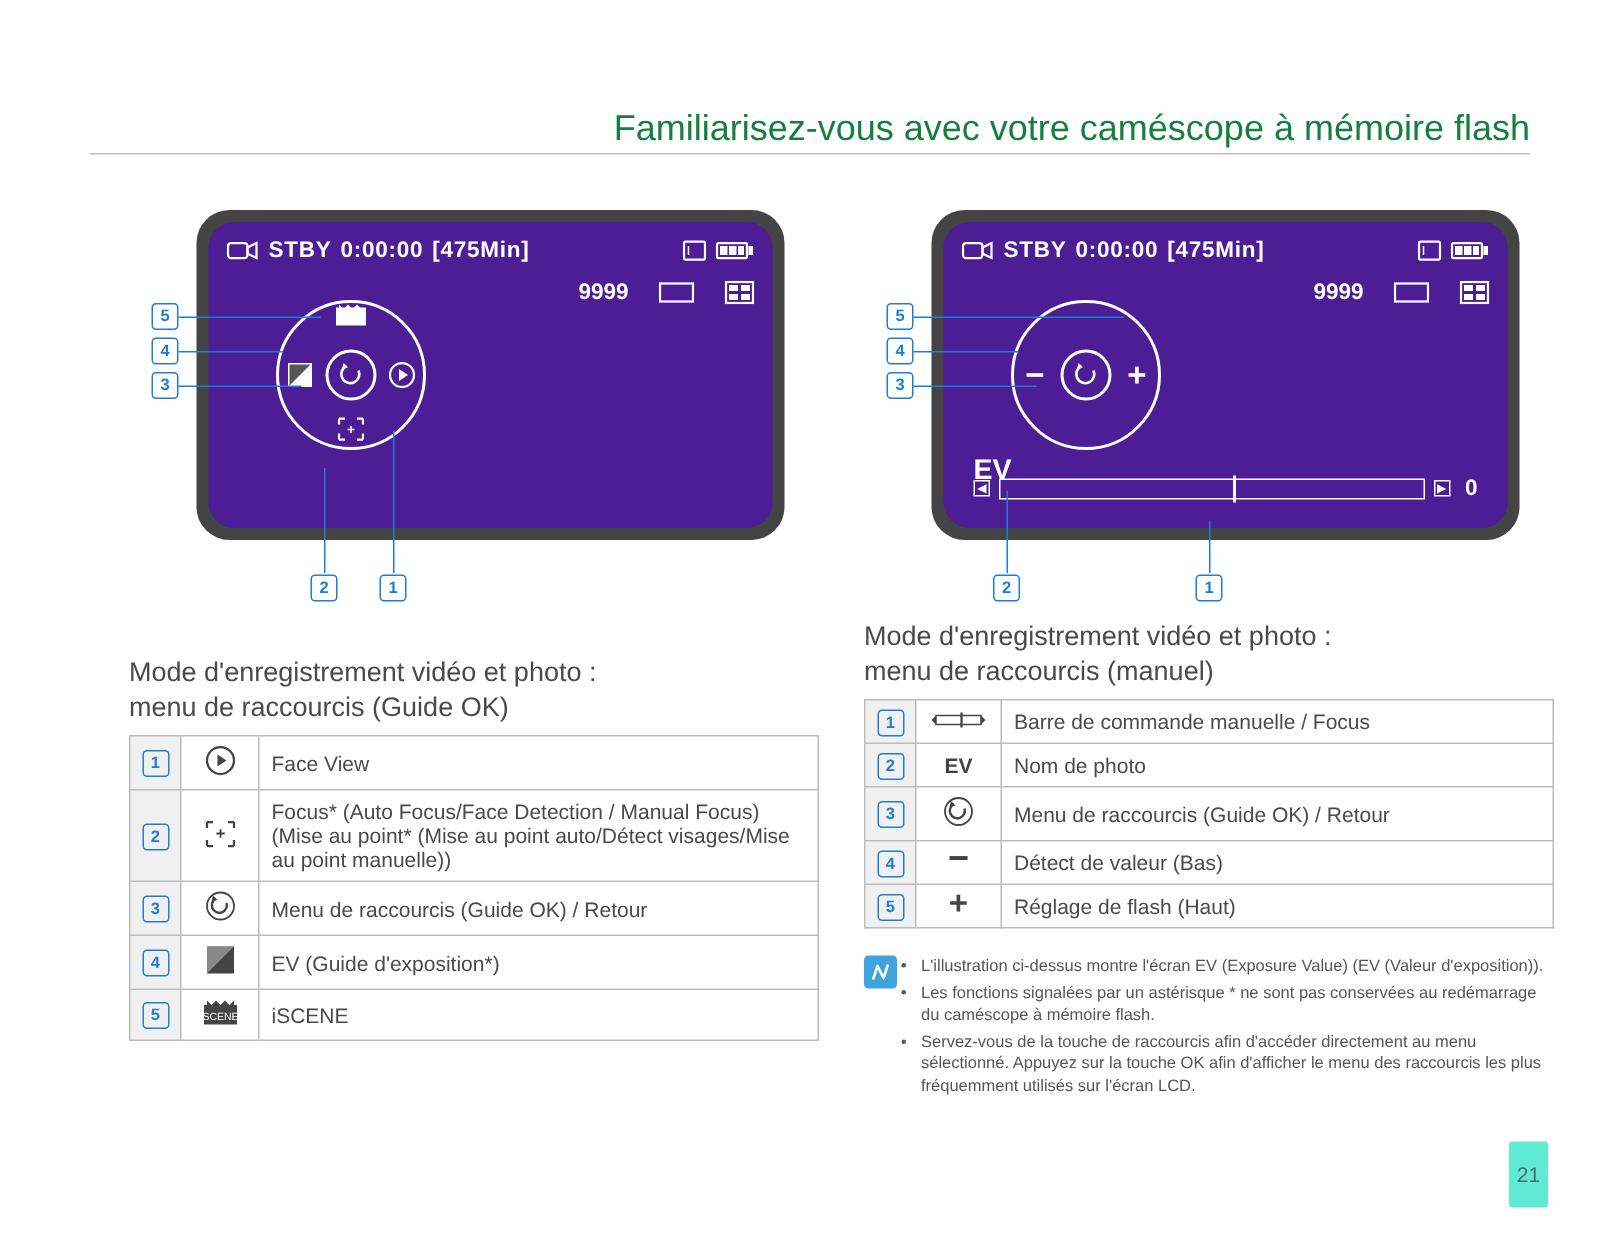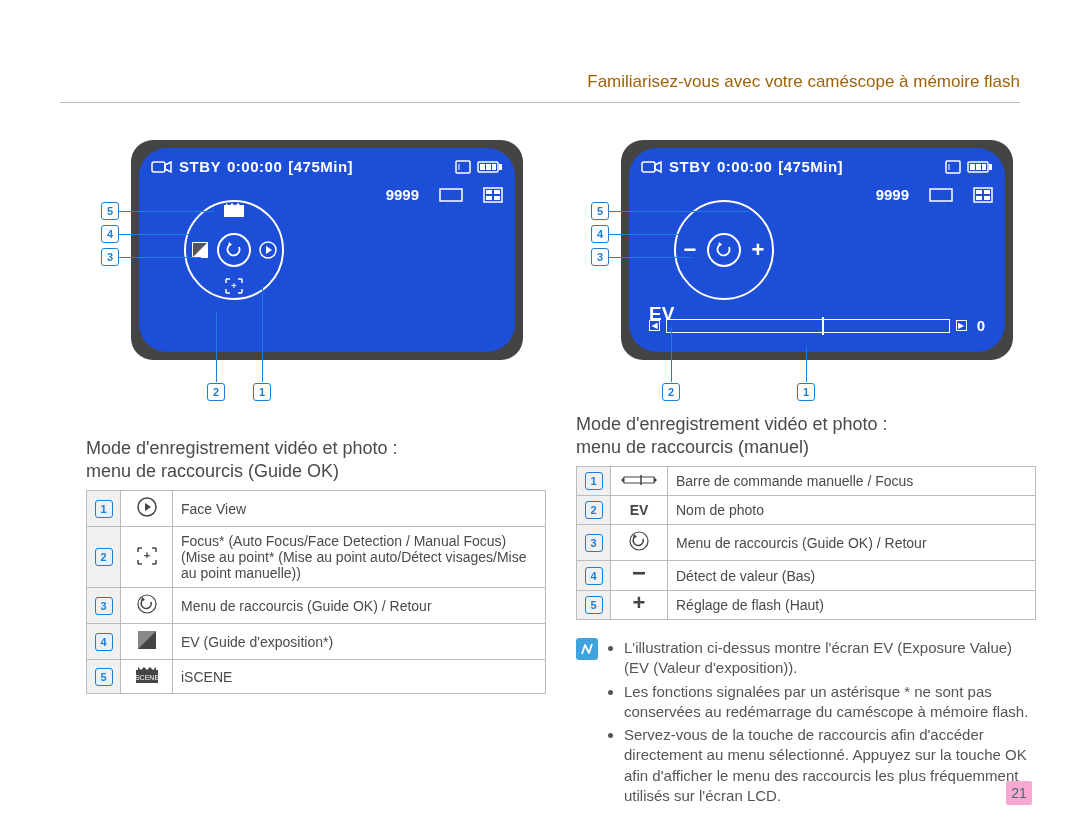--- a/index.html
+++ b/index.html
@@ -8,22 +8,22 @@
     background: #ffffff;
     width: 1080px;
     height: 827px;
     color: #4a4a4a;
     position: relative;
   }
   .page-title {
     position: absolute;
     top: 72px;
     right: 60px;
-    font-size: 17px;
-    color: #a16207;
+    font-size: 24px;
+    color: #15803d;
     font-weight: 400;
   }
   .title-underline {
     position: absolute;
     top: 102px;
     left: 60px;
     right: 60px;
     height: 1px;
     background: #c0c0c0;
   }
@@ -48,22 +48,22 @@
     top: 0;
     width: 392px;
     height: 220px;
     background: #444;
     border-radius: 22px;
     padding: 8px;
   }
   .screen-inner {
     width: 100%;
     height: 100%;
-    background: #1d4ed8;
-    border-radius: 28px;
+    background: #4c1d95;
+    border-radius: 17px;
     position: relative;
     overflow: hidden;
   }
   .status-line {
     position: absolute;
     top: 10px;
     left: 12px;
     right: 12px;
     display: flex;
     align-items: center;
@@ -215,45 +215,44 @@
     border-radius: 3px;
     color: #1b7ed8;
     font-size: 11px;
     font-weight: bold;
     align-items: center;
     justify-content: center;
   }
 
   .notes-block {
     display: flex;
-    gap: 10px;
     margin-top: 18px;
-    font-size: 15px;
+    font-size: 11px;
     color: #555;
     line-height: 1.35;
   }
   .notes-block ul { padding-left: 16px; }
   .notes-block li { margin-bottom: 3px; }
   .note-icon {
     width: 22px; height: 22px;
     background: #3fa3e0;
     border-radius: 3px;
     display: flex; align-items: center; justify-content: center;
     flex-shrink: 0;
     color: #fff;
     font-size: 13px;
   }
 
   .page-num {
     position: absolute;
     right: 48px;
     bottom: 22px;
     width: 26px;
-    height: 24px;
-    background: #f9a8d4;
+    height: 44px;
+    background: #5eead4;
     color: #4a6a6f;
     font-size: 14px;
     display: flex;
     align-items: center;
     justify-content: center;
     border-radius: 2px;
   }
 
   
   .icn { display:inline-flex; align-items:center; justify-content:center; }

